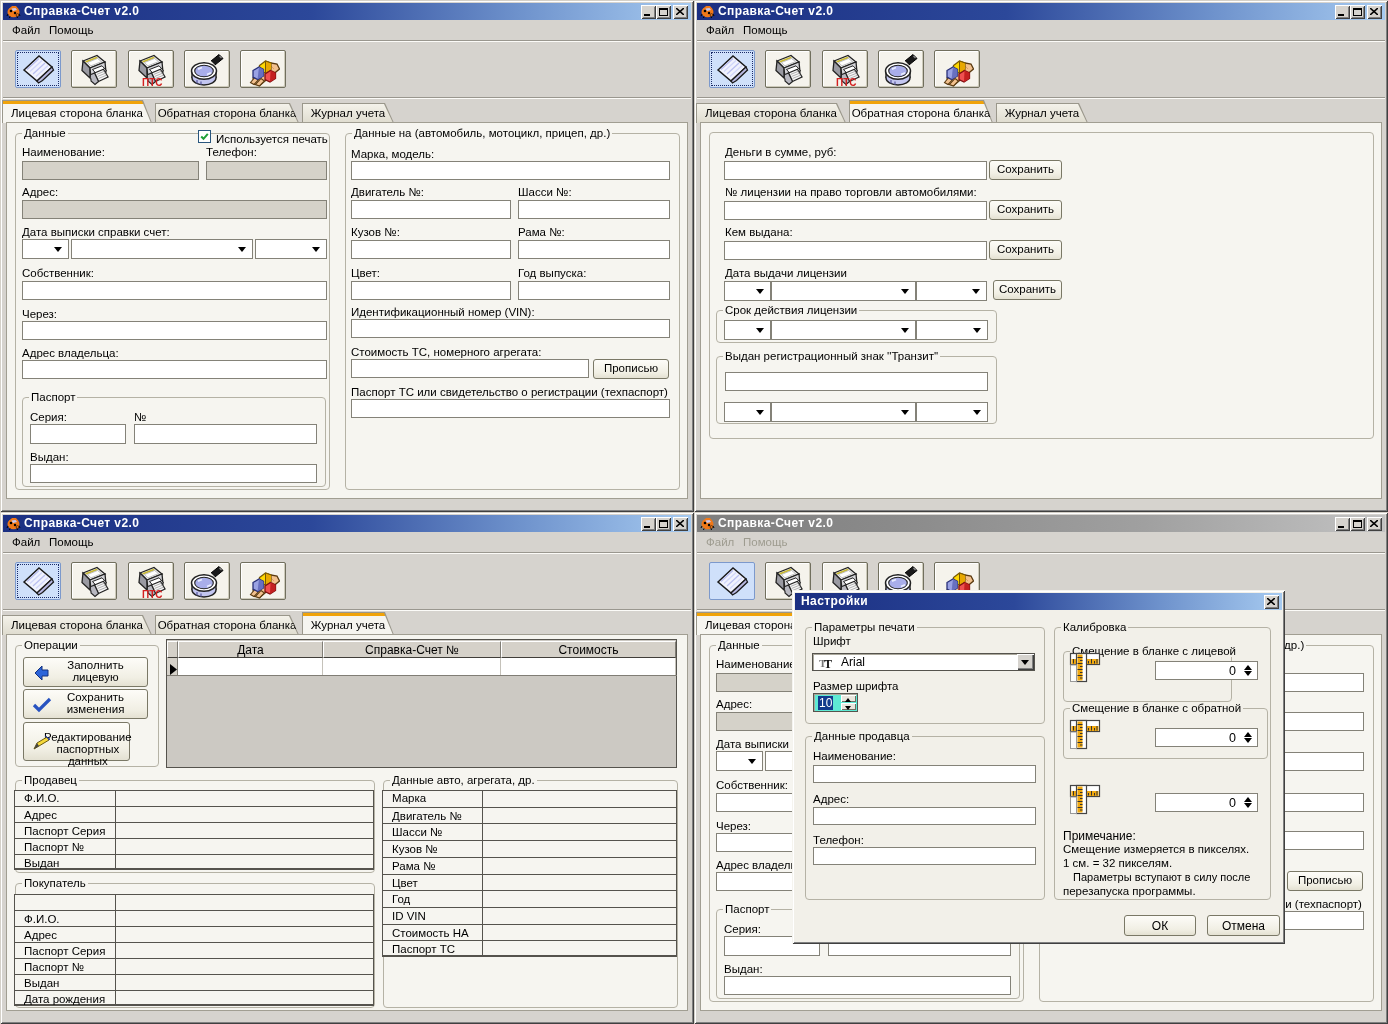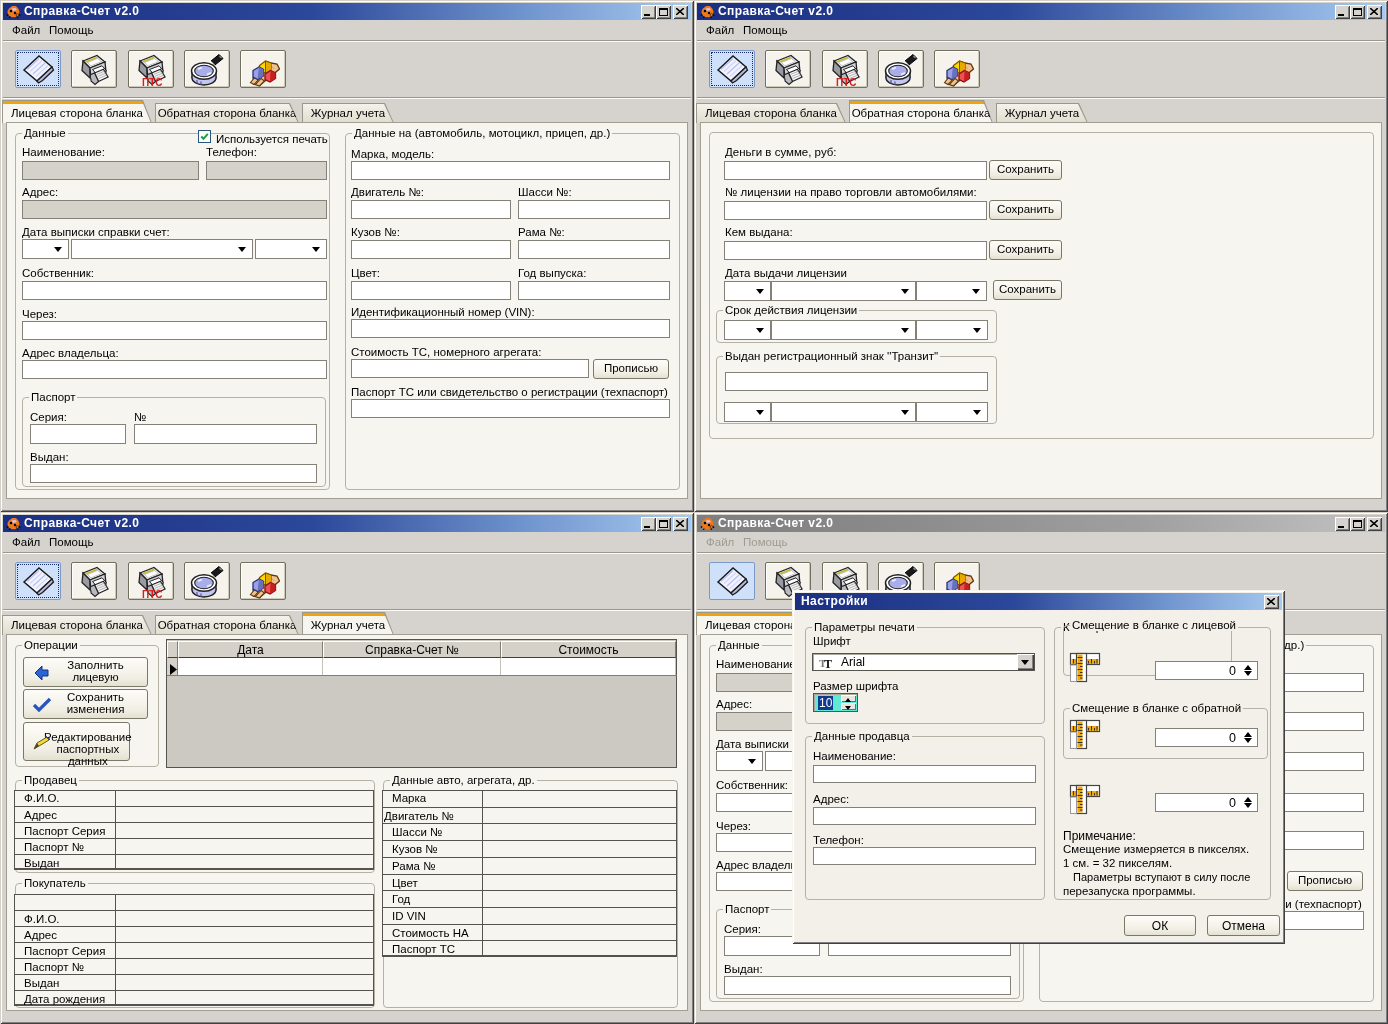--- a/index.html
+++ b/index.html
@@ -542,21 +542,21 @@
     </div>
     <div style="position:absolute;left:115px;top:382px;width:1px;height:112px;background:#55534d"></div>
     <div class="grp" style="left:383px;top:268px;width:295px;height:228px">
       <div class="cap" style="left:6px">Данные авто, агрегата, др.</div>
     </div>
     <div style="position:absolute;left:382px;top:278px;width:295px;height:167px;border:1px solid #55534d;border-bottom-width:2px;background:#f6f5f0"></div>
     <div class="trow" style="left:382px;top:278px;width:295px;height:17px;border-top:0 none #000">
       <span style="position:absolute;left:10px;top:2px">Марка</span>
     </div>
     <div class="trow" style="left:382px;top:295px;width:295px;height:17px;border-top:1px solid #55534d;border-top:1px solid #55534d">
-      <span style="position:absolute;left:2px;top:2px">Двигатель №</span>
+      <span style="position:absolute;left:10px;top:2px">Двигатель №</span>
     </div>
     <div class="trow" style="left:382px;top:311px;width:295px;height:17px;border-top:1px solid #55534d;border-top:1px solid #55534d">
       <span style="position:absolute;left:10px;top:2px">Шасси №</span>
     </div>
     <div class="trow" style="left:382px;top:328px;width:295px;height:17px;border-top:1px solid #55534d;border-top:1px solid #55534d">
       <span style="position:absolute;left:10px;top:2px">Кузов №</span>
     </div>
     <div class="trow" style="left:382px;top:345px;width:295px;height:17px;border-top:1px solid #55534d;border-top:1px solid #55534d">
       <span style="position:absolute;left:10px;top:2px">Рама №</span>
     </div>
@@ -770,21 +770,21 @@
       </div>
       <div class="lb" style="left:21px;top:160px">Наименование:</div>
       <div class="inp" style="left:21px;top:175px;width:223px;height:18px"></div>
       <div class="lb" style="left:21px;top:203px">Адрес:</div>
       <div class="inp" style="left:21px;top:217px;width:223px;height:18px"></div>
       <div class="lb" style="left:21px;top:244px">Телефон:</div>
       <div class="inp" style="left:21px;top:257px;width:223px;height:18px"></div>
       <div class="grp" style="left:262px;top:37px;width:217px;height:273px">
         <div class="cap" style="left:6px">Калибровка</div>
       </div>
-      <div class="grp" style="left:271px;top:35px;width:169px;height:51px">
+      <div class="grp" style="left:271px;top:61px;width:169px;height:51px">
         <div class="cap" style="left:6px">Смещение в бланке с лицевой</div>
       </div>
       <div style="position:absolute;left:277px;top:62px"><svg width="33" height="31" viewBox="0 0 33 31">
 <rect x="1.5" y="1.5" width="29" height="11" fill="#fff" stroke="#444" stroke-width="1.2"></rect>
 <rect x="2.5" y="7" width="27" height="5" fill="#f0a810"></rect>
 <path d="M4.5 7 L4.5 11.5 M7.5 9 L7.5 11.5 M10.5 7 L10.5 11.5 M13.5 9 L13.5 11.5 M16.5 7 L16.5 11.5 M19.5 9 L19.5 11.5 M22.5 7 L22.5 11.5 M25.5 9 L25.5 11.5 M28 7 L28 11.5" stroke="#333" stroke-width="1"></path>
 <rect x="7.5" y="1.5" width="10" height="28" fill="#fff" stroke="#444" stroke-width="1.2"></rect>
 <rect x="8.5" y="2.5" width="5" height="26" fill="#f0a810"></rect>
 <path d="M8.5 5.5 L13.5 5.5 M11 8.5 L13.5 8.5 M8.5 11.5 L13.5 11.5 M11 14.5 L13.5 14.5 M8.5 17.5 L13.5 17.5 M11 20.5 L13.5 20.5 M8.5 23.5 L13.5 23.5 M11 26 L13.5 26" stroke="#333" stroke-width="1"></path>
 <rect x="1.5" y="13" width="6" height="16.5" fill="#fdfdfb" stroke="#999" stroke-width="1"></rect>

